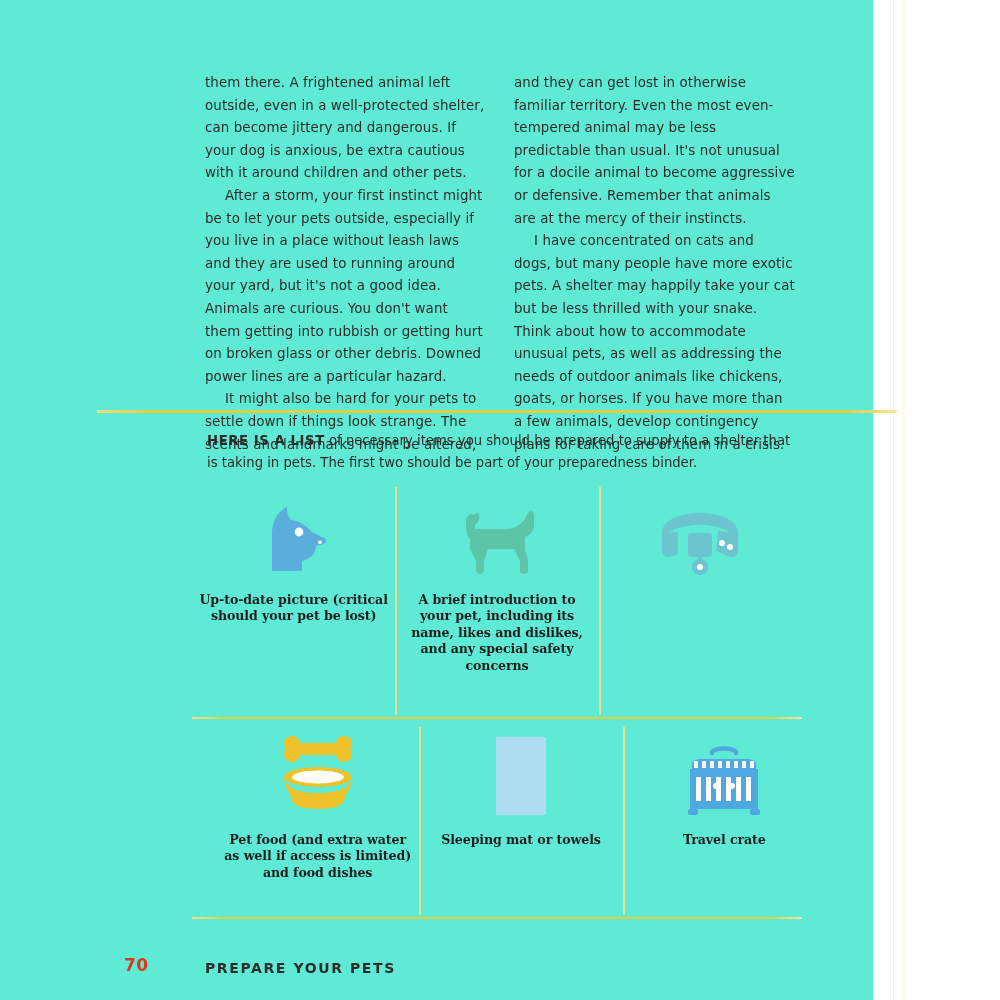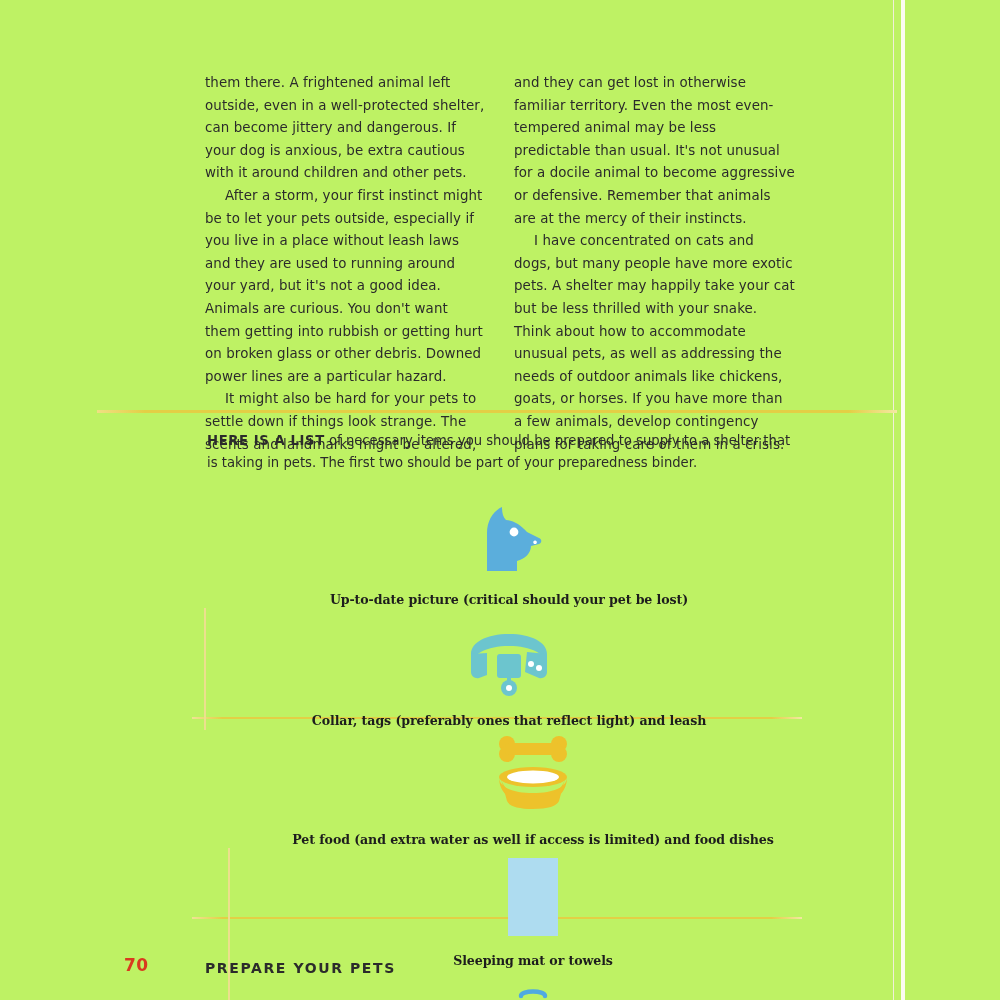--- a/index.html
+++ b/index.html
@@ -9,23 +9,23 @@
     height: 1000px;
     background: #ffffff;
     font-family: "DejaVu Sans", sans-serif;
     position: relative;
     overflow: hidden;
   }
 
   .page {
     position: absolute;
     left: 0; top: 0;
-    width: 1000px;
+    width: 873px;
     height: 1000px;
-    background: #bef264;
+    background: #5eead4;
   }
 
   
   .page-edge {
     position: absolute;
     top: 0;
     left: 893px;
     width: 1px;
     height: 1000px;
     background: #f2efd9;
@@ -84,23 +84,22 @@
     color: #2b2b2b;
   }
   .list-intro .lead {
     font-weight: bold;
     letter-spacing: 0.6px;
   }
 
   
   .grid {
     position: absolute;
-    left: 204px;
+    left: 192px;
     display: flex;
-    flex-direction: column;
   }
   .grid-row1 { top: 487px; width: 610px; height: 228px; }
   .grid-row2 { top: 727px; width: 610px; height: 188px; margin-left: 24px; }
 
   .cell {
     position: relative;
     flex: 1 1 0;
     display: flex;
     flex-direction: column;
     align-items: center;
@@ -191,37 +190,44 @@
         <svg width="80" height="80" viewBox="0 0 80 80">
           <path fill="#5BAEDC" d="M18 72 L18 34 C18 22 24 12 33 8 C33 14 34 18 37 21 C44 21 52 26 58 33 L70 39 C73 40 73 44 70 45 L62 47 C62 54 56 60 48 62 L48 72 Z"></path>
           <circle cx="45" cy="33" r="4.4" fill="#ffffff"></circle>
           <path fill="#ffffff" d="M66 41.5 a1.8 1.8 0 1 0 0.1 0"></path>
         </svg>
       </div>
       <div class="caption">Up-to-date picture (critical should your pet be lost)</div>
     </div>
 
 
+    <div class="cell">
+      <div class="icon-wrap">
+        <svg width="86" height="80" viewBox="0 0 86 80">
+          <path fill="#5EC4A8" d="M12 22 C12 17 16 14 20 16 C22 13 24 13 25 16 C26 20 24 24 21 26 L21 30 L54 30 C60 30 66 26 70 21 L74 14 C76 11 80 12 80 16 L80 26 C80 32 76 36 71 38 L71 50 C71 54 74 58 74 64 L74 72 C74 74 72 75 70 75 C68 75 66 74 66 72 L66 62 L60 50 L34 50 L30 62 L30 72 C30 74 28 75 26 75 C24 75 22 74 22 72 L22 62 L16 50 L16 40 C13 37 12 33 12 28 Z"></path>
+        </svg>
+      </div>
+      <div class="caption">A brief introduction to your pet, including its name, likes and dislikes, and any special safety concerns</div>
+    </div>
 
 
     <div class="cell">
       <div class="icon-wrap">
         <svg width="92" height="76" viewBox="0 0 92 76">
           <path fill="#6CC5CE" d="M8 30 C8 18 24 10 46 10 C68 10 84 18 84 30 L84 42 C84 30 68 22 46 22 C24 22 8 30 8 42 Z"></path>
           <path fill="#6CC5CE" d="M8 30 L8 48 C8 52 12 55 16 54 L24 51 L24 29 Z"></path>
           <path fill="#6CC5CE" d="M84 30 L84 48 C84 52 80 55 76 54 L62 48 L64 28 Z"></path>
           <rect x="34" y="30" width="24" height="24" rx="3" fill="#6CC5CE"></rect>
           <circle cx="68" cy="40" r="3" fill="#ffffff"></circle>
           <circle cx="76" cy="44" r="3" fill="#ffffff"></circle>
           <rect x="44" y="52" width="4" height="7" fill="#6CC5CE"></rect>
           <circle cx="46" cy="64" r="8" fill="#6CC5CE"></circle>
           <circle cx="46" cy="64" r="3" fill="#ffffff"></circle>
         </svg>
       </div>
-      <div class="caption">Collar, tags (preferably ones that reflect light) and leash</div>
     </div>
 
   </div>
 
   <div class="grid grid-row2">
 
     <div class="cell">
       <div class="icon-wrap">
         <svg width="86" height="86" viewBox="0 0 86 86">
           <g fill="#EDC22B">

